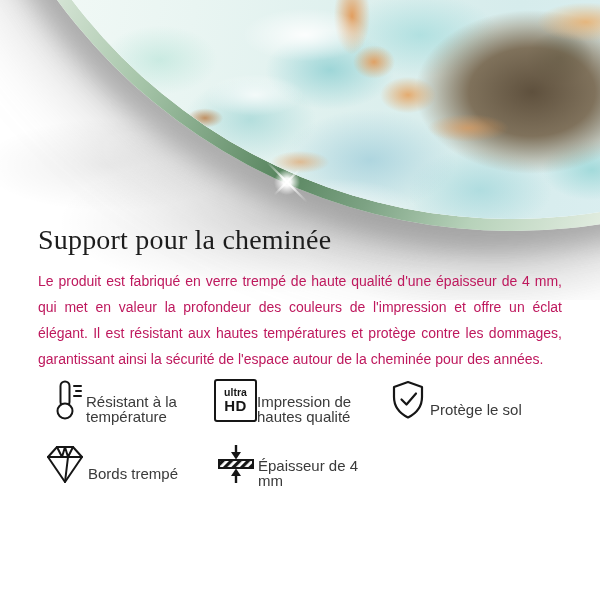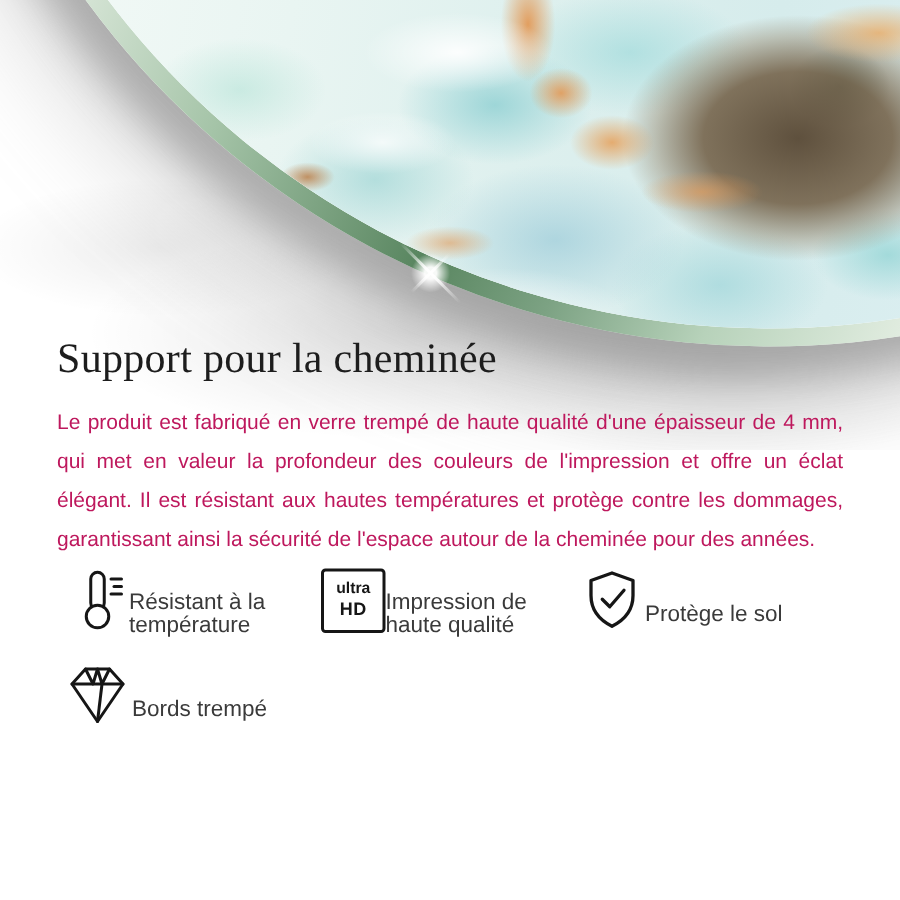--- a/index.html
+++ b/index.html
@@ -59,21 +59,21 @@
   h1 span{display:block;}
   .desc{margin:10px 0 0;font-size:14px;line-height:26px;text-align:justify;color:#be185d;}
   
   .features{margin-top:4px;display:grid;grid-template-columns:1fr 1fr 1fr;row-gap:16px;padding:0 4px;}
   .feature{display:flex;align-items:center;text-align:left;}
   .icon-wrap{height:46px;display:flex;align-items:center;justify-content:center;}
   .feature-label{margin-top:18px;font-size:15px;color:#3a3a3a;line-height:15px;}
   .uhd-box{width:39px;height:39px;border:2.5px solid #161616;border-radius:3px;
     display:flex;flex-direction:column;align-items:center;justify-content:center;color:#161616;}
   .uhd-top{font-size:10.5px;font-weight:700;line-height:11px;}
-  .uhd-bottom{font-size:12px;font-weight:800;line-height:16px;letter-spacing:0.3px;}
+  .uhd-bottom{font-size:15px;font-weight:800;line-height:16px;letter-spacing:0.3px;}
   .stripes{width:46px;height:40px;
     background:repeating-linear-gradient(135deg,#161616 0 3.5px,transparent 3.5px 9.5px);
     clip-path:polygon(0 100%, 100% 0, 100% 100%);}
   svg{display:block;}
 </style>
 </head>
 <body>
 
 <div>
 
@@ -108,21 +108,21 @@
         <div class="feature-label">Résistant à la température</div>
       </div>
 
       <div class="feature">
         <div class="icon-wrap">
           <div class="uhd-box">
             <span class="uhd-top">ultra</span>
             <span class="uhd-bottom">HD</span>
           </div>
         </div>
-        <div class="feature-label">Impression de haute qualité</div>
+        <div class="feature-label">Impression de hautes qualité</div>
       </div>
 
       <div class="feature">
         <div class="icon-wrap">
           <svg width="44" height="44" viewBox="0 0 44 44" fill="none" stroke="#161616" stroke-width="2.2" stroke-linecap="round" stroke-linejoin="round">
             <path d="M22 4 L36 9 V19 C36 29 30 35.5 22 39.5 C14 35.5 8 29 8 19 V9 Z"></path>
             <path d="M15.5 21.5 L20.5 26.5 L30 15.5"></path>
           </svg>
         </div>
         <div class="feature-label">Protège le sol</div>
@@ -134,16 +134,33 @@
             <path d="M6 14 L15 4 H31 L40 14 L23 39 Z"></path>
             <path d="M6 14 H40"></path>
             <path d="M15 4 L20 14 L23 4 L26 14 L31 4"></path>
             <path d="M26 14 L23 39"></path>
           </svg>
         </div>
         <div class="feature-label">Bords trempé</div>
       </div>
 
 
+      <div class="feature">
+        <div class="icon-wrap">
+          <svg width="44" height="44" viewBox="0 0 44 44">
+            <defs>
+              <pattern id="hatch" width="6" height="6" patternUnits="userSpaceOnUse" patternTransform="rotate(45)">
+                <rect width="3.2" height="6" fill="#161616"></rect>
+              </pattern>
+            </defs>
+            <rect x="5" y="18" width="34" height="8" fill="url(#hatch)" stroke="#161616" stroke-width="2"></rect>
+            <line x1="22" y1="3" x2="22" y2="11" stroke="#161616" stroke-width="2.4"></line>
+            <path d="M17 10 H27 L22 17.5 Z" fill="#161616"></path>
+            <line x1="22" y1="41" x2="22" y2="33" stroke="#161616" stroke-width="2.4"></line>
+            <path d="M17 34 H27 L22 26.5 Z" fill="#161616"></path>
+          </svg>
+        </div>
+        <div class="feature-label">Épaisseur de 4 mm</div>
+      </div>
 
     </div>
   </div>
 </div>
 
 </body></html>

